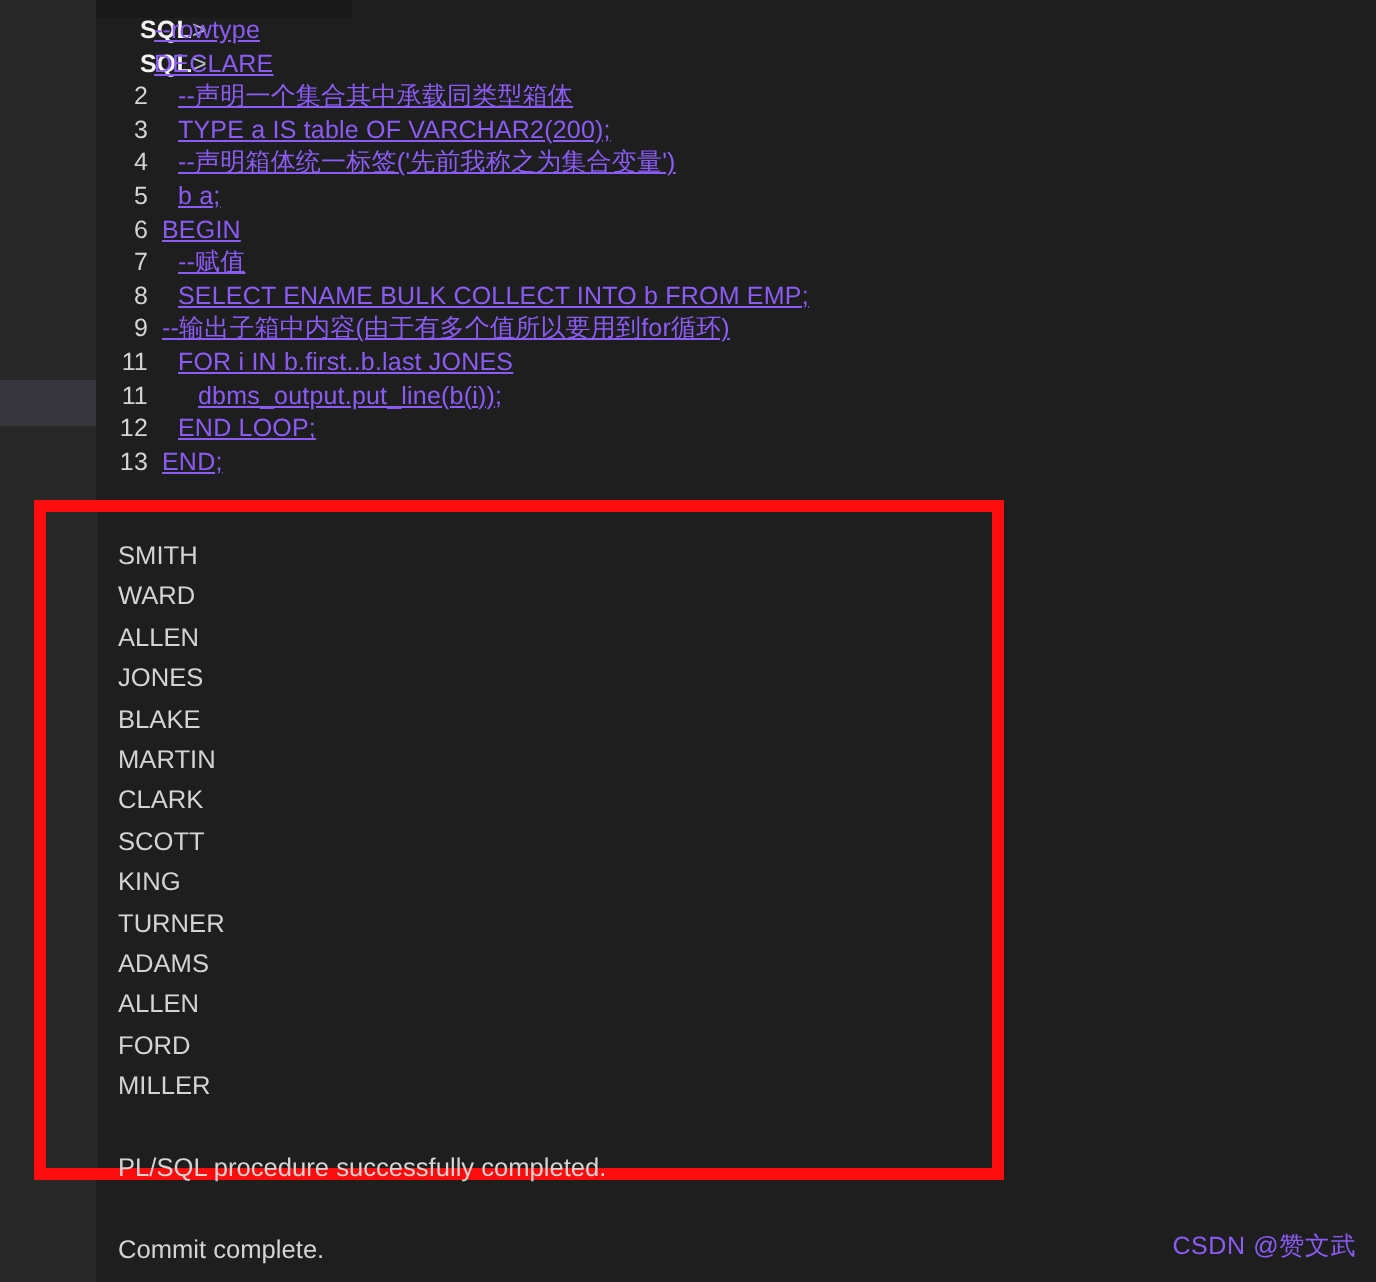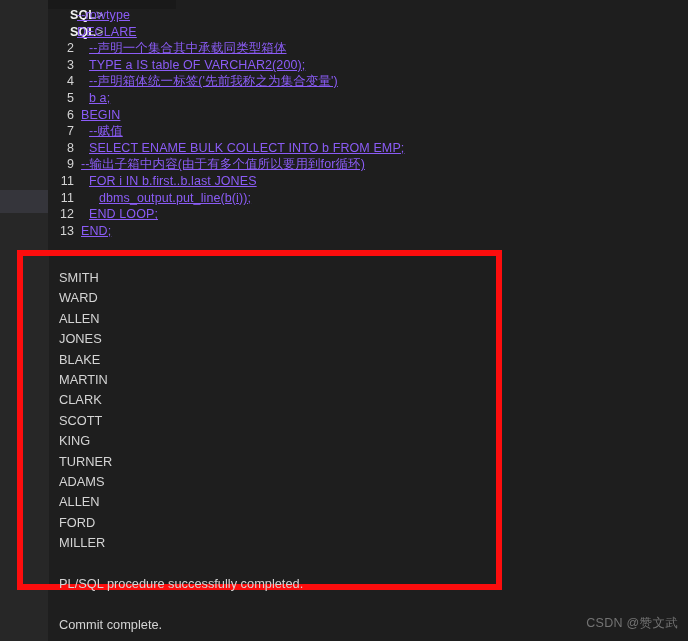--- a/index.html
+++ b/index.html
@@ -132,21 +132,21 @@
     white-space: pre;
   }
   .out-blank { height: 20.4px; }
 
   
   .watermark {
     position: absolute;
     right: 10px;
     bottom: 9px;
     font-size: 12.5px;
-    color: #737373;
+    color: #8b5cf6;
     letter-spacing: 0.3px;
   }
 </style>
 </head>
 <body>
 
 <div id="screen">
 
   <div class="left-strip"></div>
   <div class="top-band"></div>

